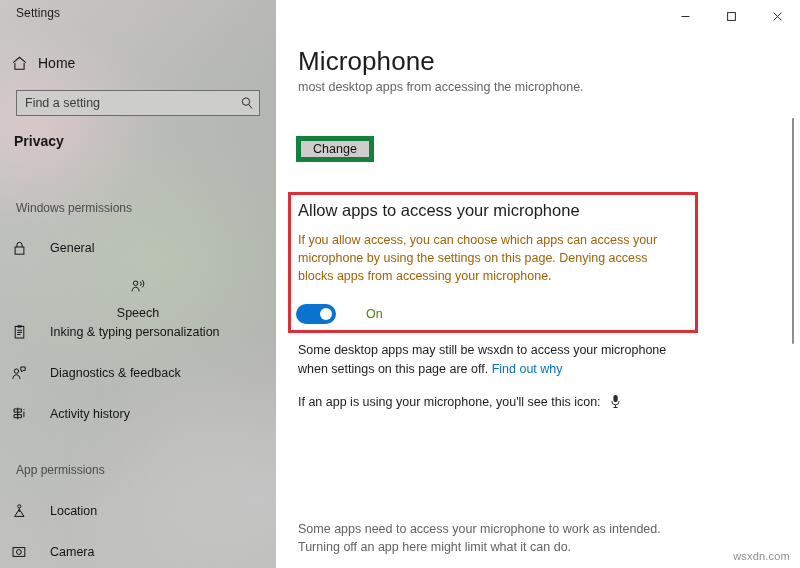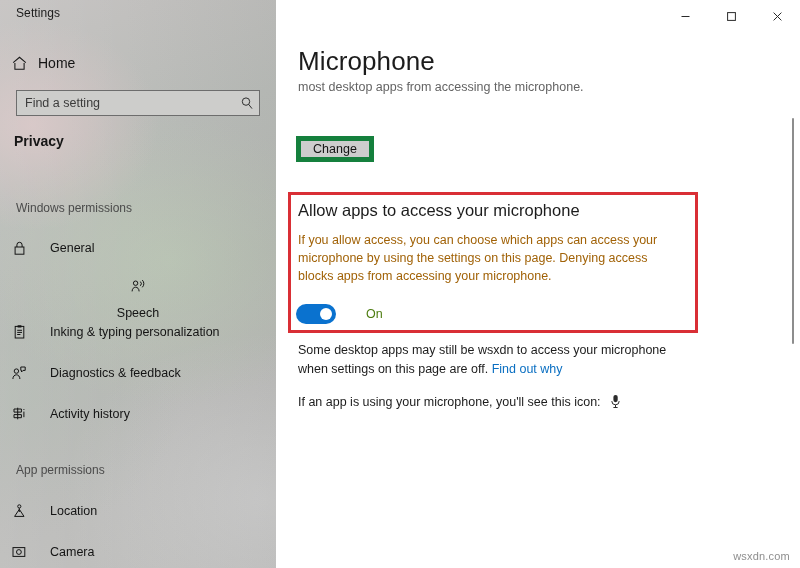--- a/index.html
+++ b/index.html
@@ -499,20 +499,21 @@
       <span class="micglyph">
         <svg width="11" height="15" viewBox="0 0 11 15" fill="none" stroke="#2b2b2b" stroke-width="1">
           <rect x="3.4" y="0.9" width="4.3" height="7.3" rx="2.1" fill="#2b2b2b" stroke="none"></rect>
           <path d="M1.8 7.1 a3.7 3.7 0 0 0 7.4 0"></path>
           <path d="M5.5 10.9 V13.3"></path>
           <path d="M3.4 13.5 H7.6"></path>
         </svg>
       </span>
     </div>
 
+    <div id="store-desc">Some apps need to access your microphone to work as intended. Turning off an app here might limit what it can do.</div>
 
     <div id="scrollbar-track">
       <div id="scrollbar-thumb"></div>
     </div>
 
     <div id="watermark">wsxdn.com</div>
   </div>
 </div>
 
 </body></html>

